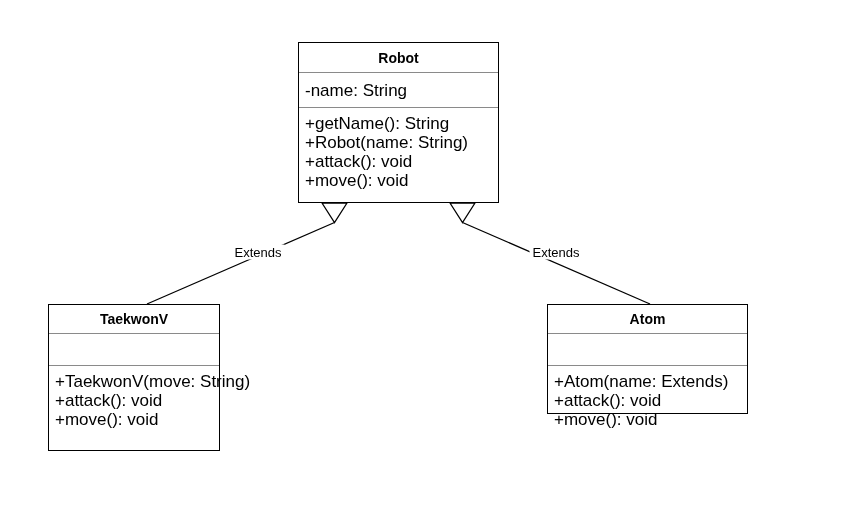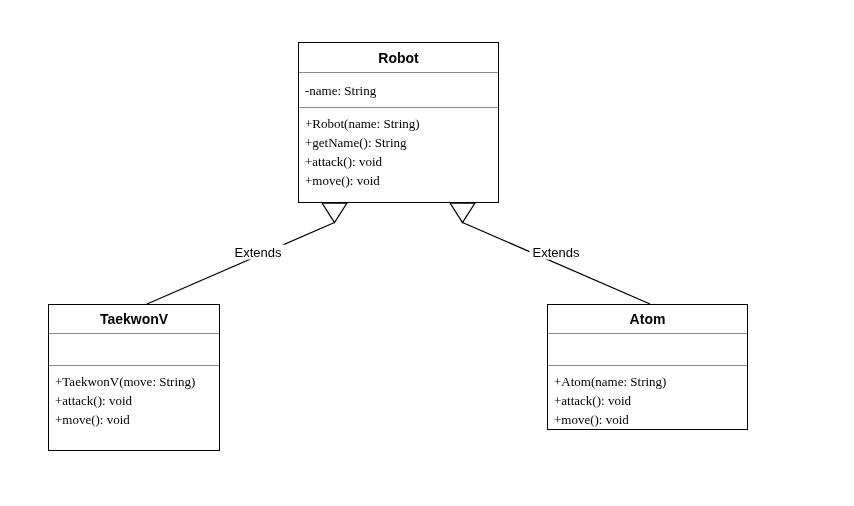--- a/index.html
+++ b/index.html
@@ -49,41 +49,40 @@
     flex-direction: column;
     justify-content: center;
     flex: 0 0 auto;
   }
   .class-methods {
     box-sizing: border-box;
     padding: 6px 6px;
     flex: 1 1 auto;
   }
   .member {
-    font-size: 13px;
+    font-size: 17px;
     line-height: 19px;
     white-space: nowrap;
-    font-family: Liberation Serif, serif;
   }
   .edge-label {
     position: absolute;
     transform: translate(-50%, -50%);
     background: #ffffff;
     padding: 0 3px;
     font-size: 13px;
     line-height: 15px;
     white-space: nowrap;
     text-align: center;
   }
   
   #box-robot    { left: 298px; top: 42px;  width: 201px; height: 161px; }
   #box-robot .class-title    { height: 30px; }
   #box-robot .class-attrs    { height: 35px; }
   #box-taekwonv { left: 48px;  top: 304px; width: 172px; height: 147px; }
-  #box-atom     { left: 547px; top: 304px; width: 201px; height: 126px; }
+  #box-atom     { left: 547px; top: 304px; width: 201px; height: 110px; }
   #box-taekwonv .class-title, #box-atom .class-title { height: 29px; }
   #box-taekwonv .class-attrs, #box-atom .class-attrs { height: 32px; }
   #label-extends-left  { left: 258px; top: 252px; }
   #label-extends-right { left: 556px; top: 252px; }
 </style>
 </head>
 <body>
 
 <div id="canvas">
 
@@ -100,40 +99,40 @@
 
   <div class="edge-label" id="label-extends-left">Extends</div>
   <div class="edge-label" id="label-extends-right">Extends</div>
 
   <div class="class-box" id="box-robot">
     <div class="class-title">Robot</div>
     <div class="class-attrs">
       <div class="member">-name: String</div>
     </div>
     <div class="class-methods">
+      <div class="member">+getName(): String</div>
       <div class="member">+Robot(name: String)</div>
-      <div class="member">+getName(): String</div>
       <div class="member">+attack(): void</div>
       <div class="member">+move(): void</div>
     </div>
   </div>
 
   <div class="class-box" id="box-taekwonv">
     <div class="class-title">TaekwonV</div>
     <div class="class-attrs"></div>
     <div class="class-methods">
       <div class="member">+TaekwonV(move: String)</div>
       <div class="member">+attack(): void</div>
       <div class="member">+move(): void</div>
     </div>
   </div>
 
   <div class="class-box" id="box-atom">
     <div class="class-title">Atom</div>
     <div class="class-attrs"></div>
     <div class="class-methods">
-      <div class="member">+Atom(name: String)</div>
+      <div class="member">+Atom(name: Extends)</div>
       <div class="member">+attack(): void</div>
       <div class="member">+move(): void</div>
     </div>
   </div>
 
 </div>
 
 </body></html>

